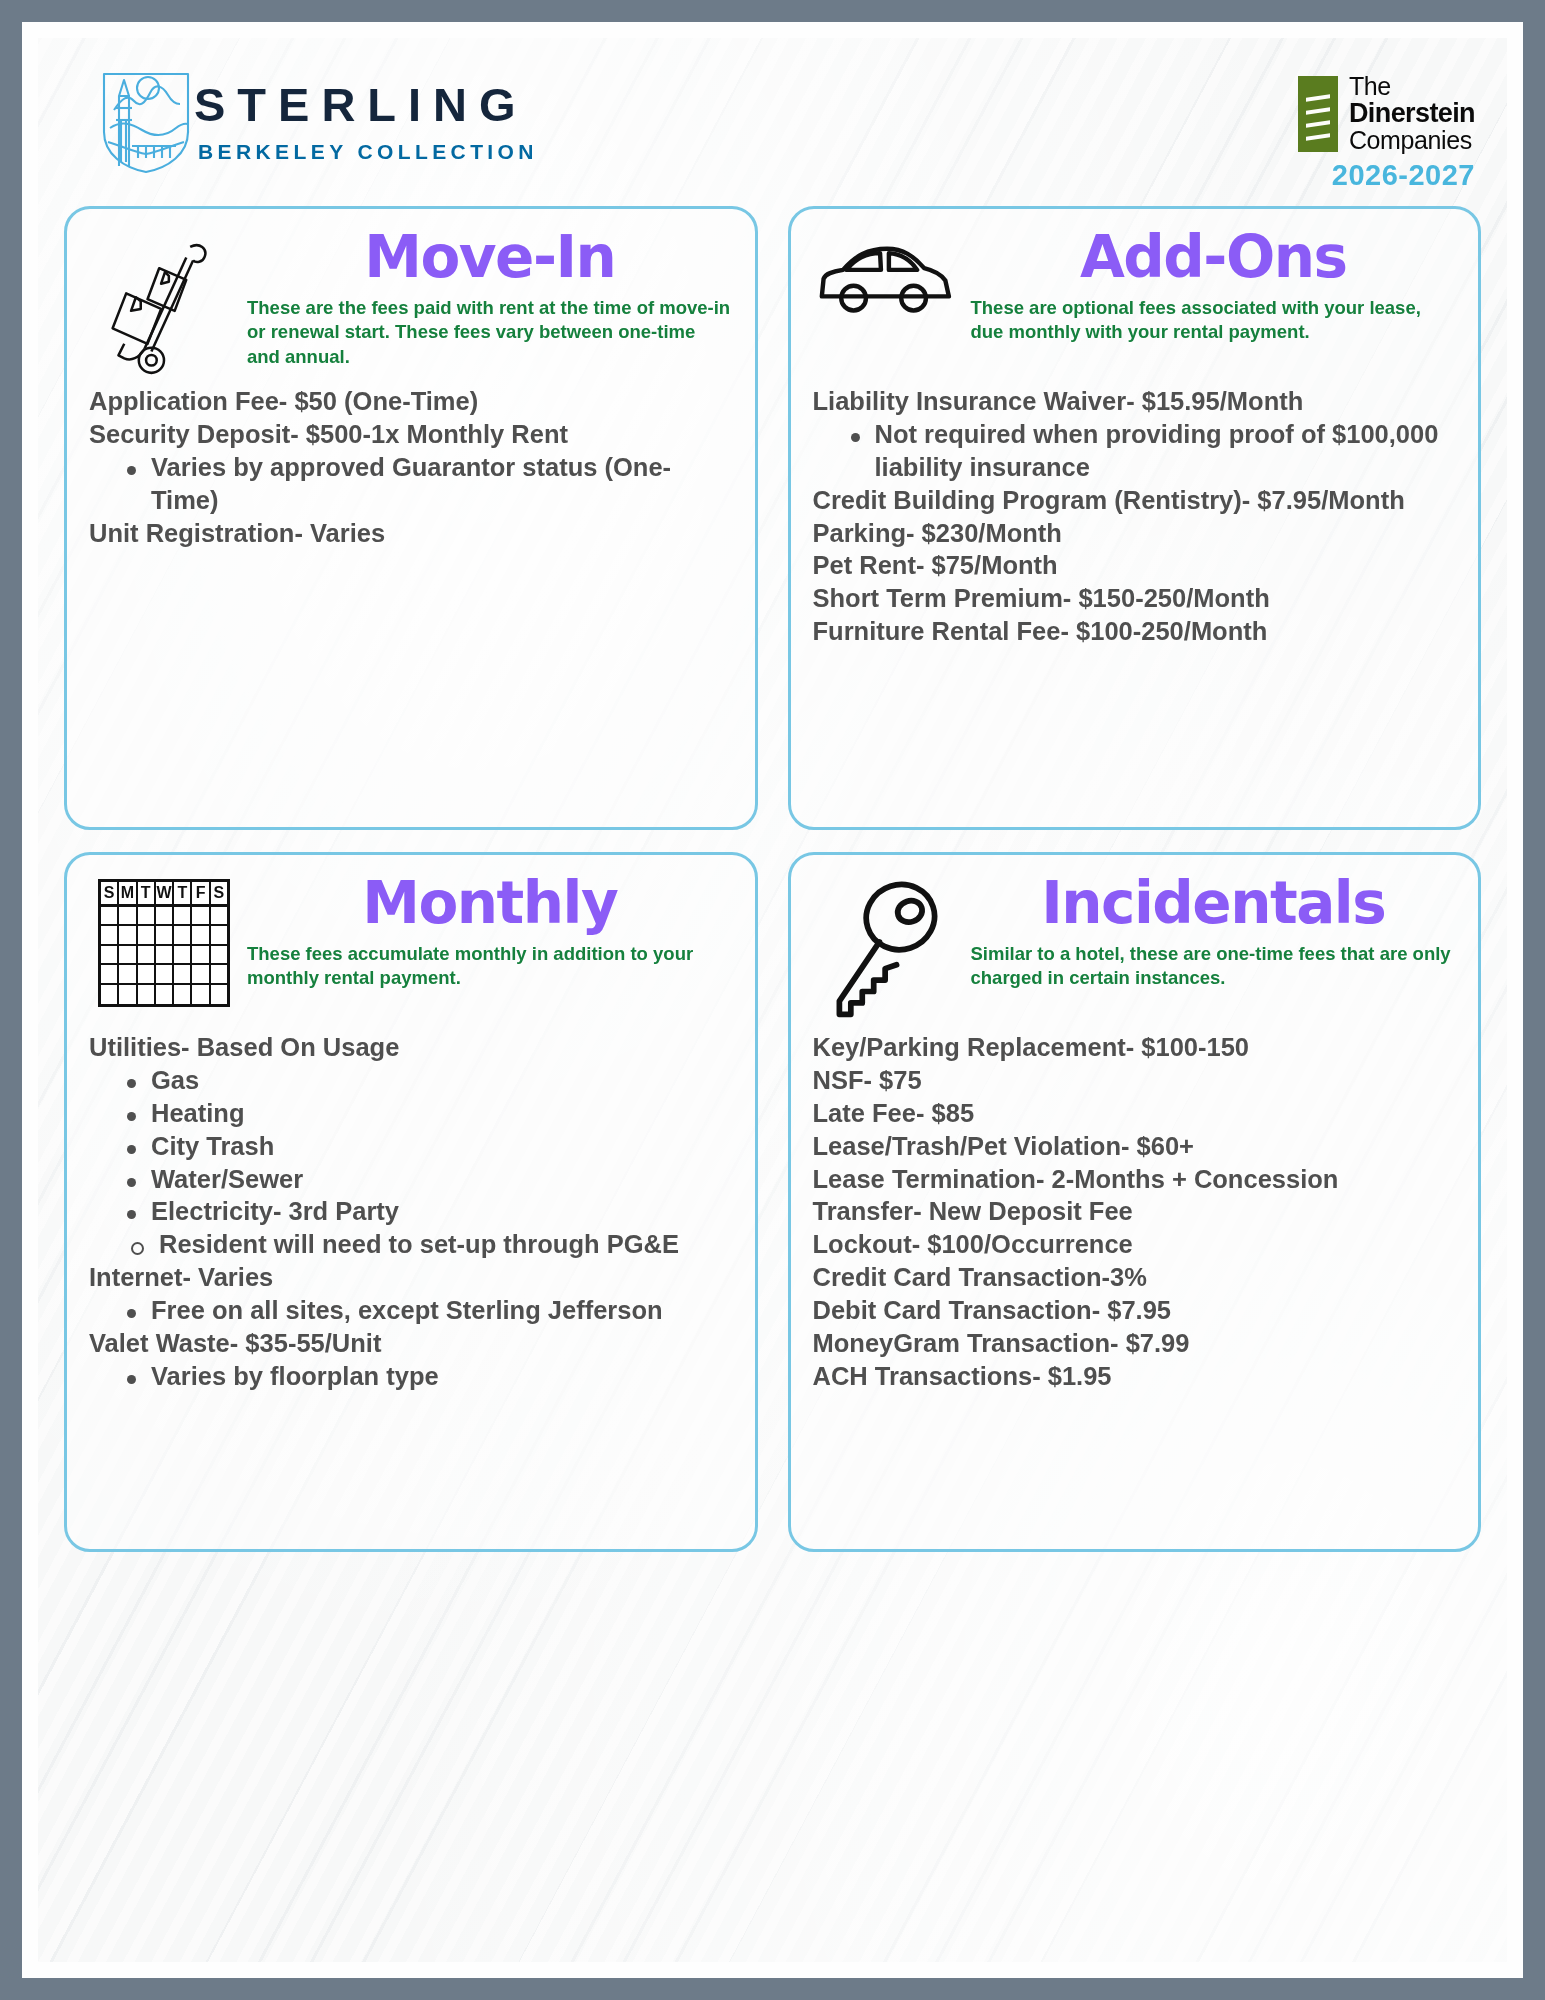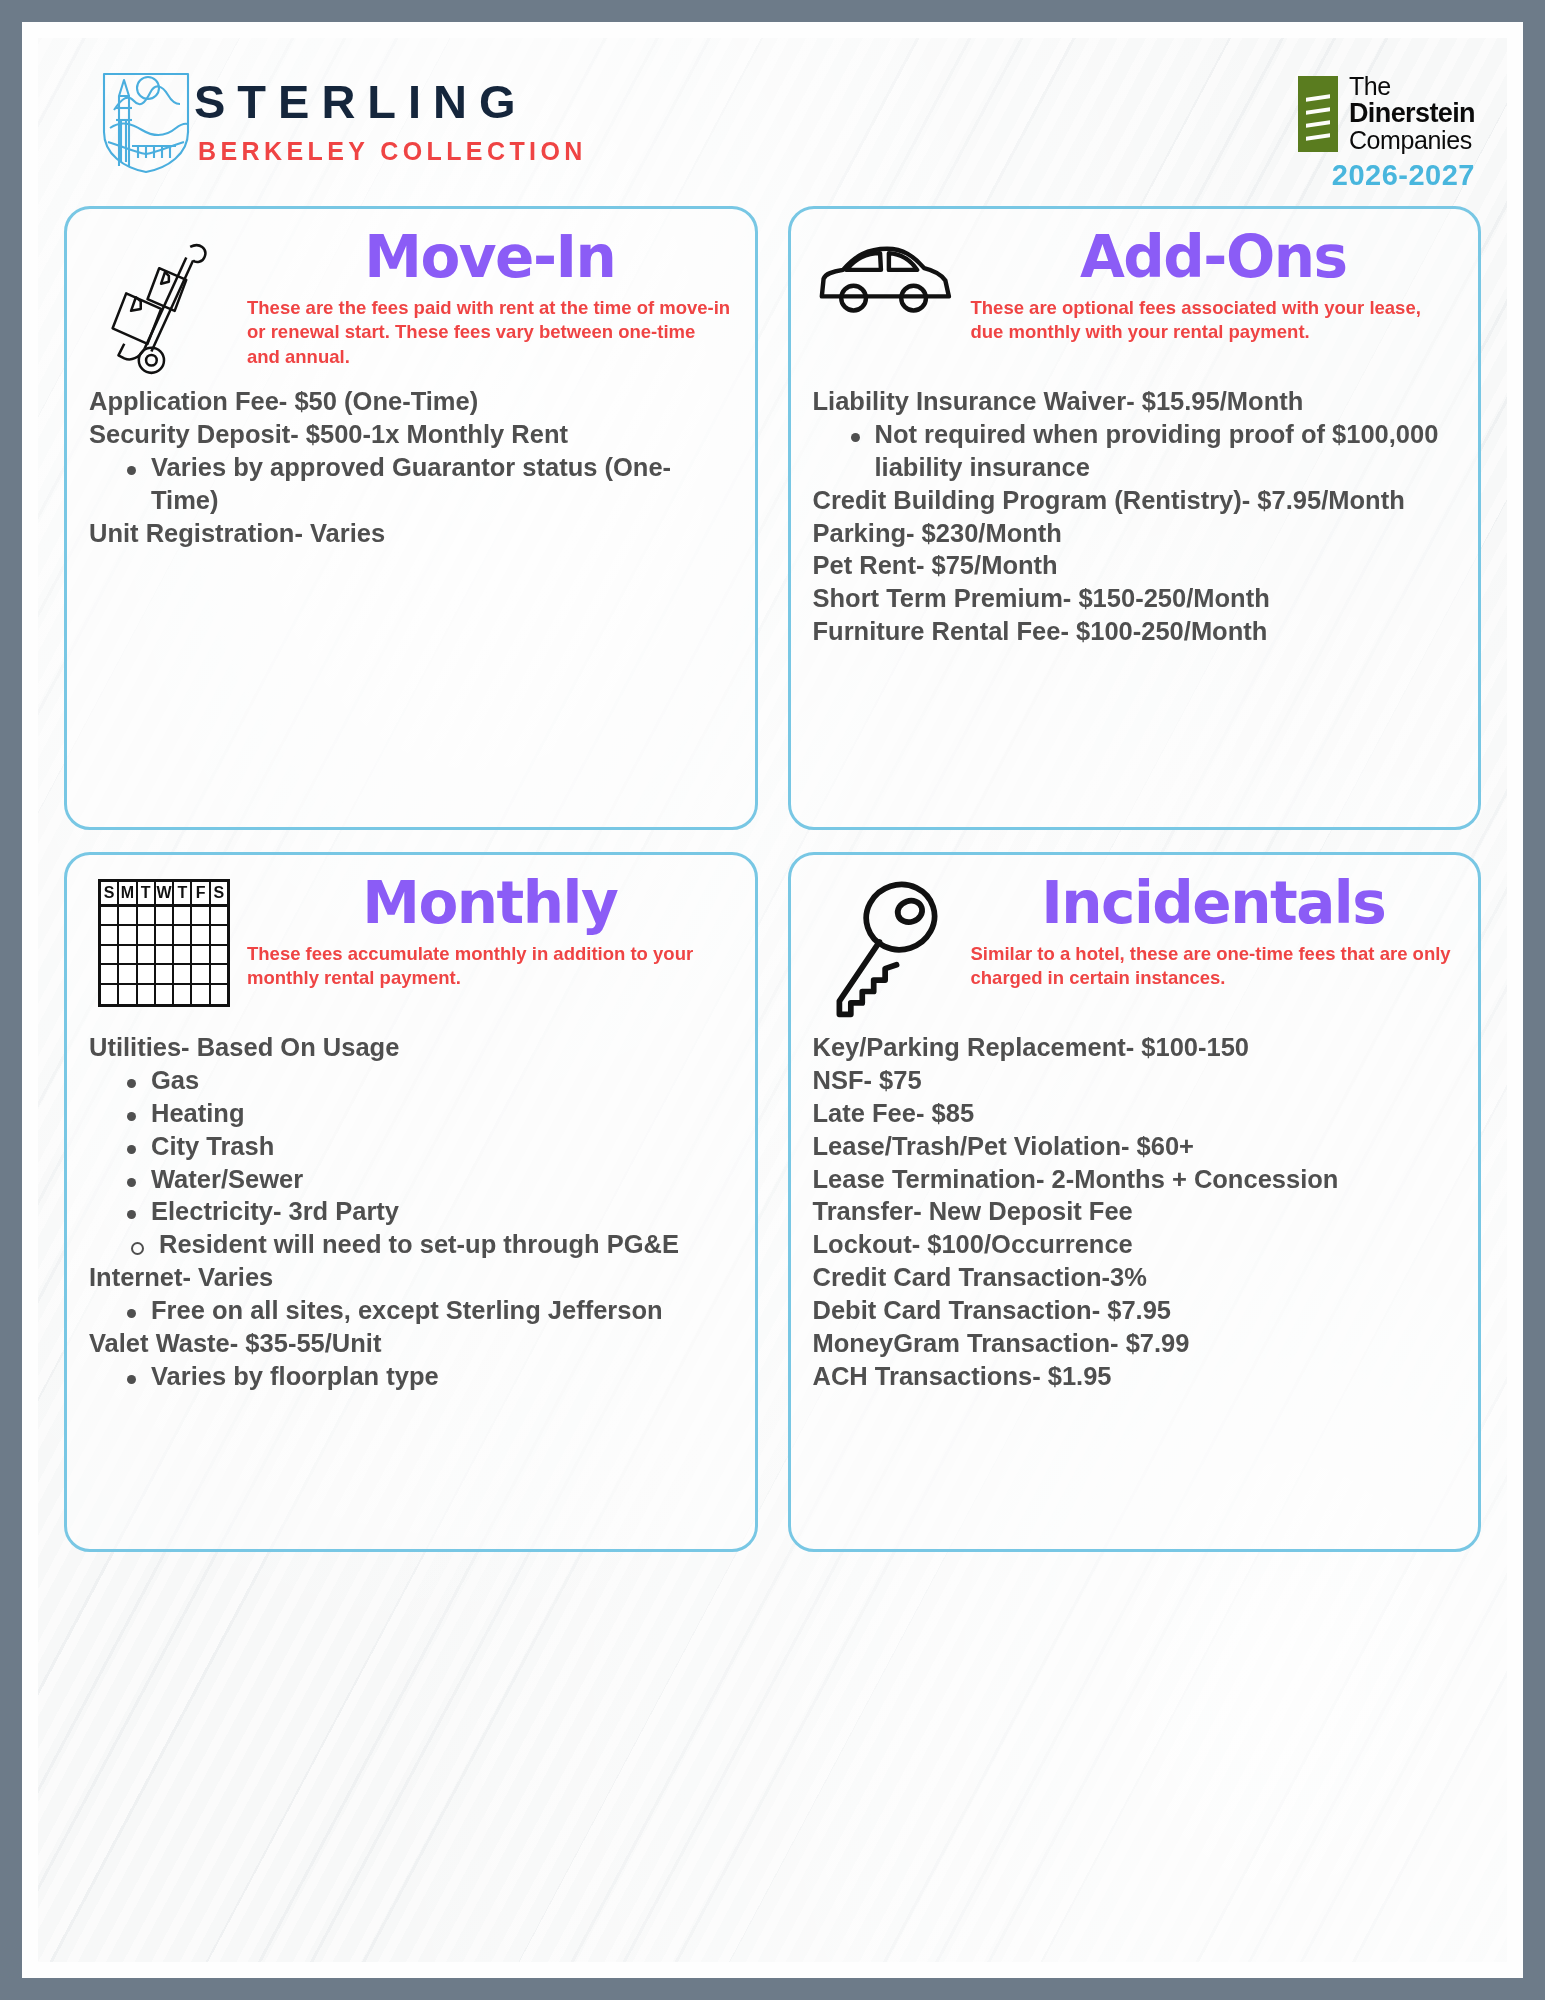--- a/index.html
+++ b/index.html
@@ -82,24 +82,24 @@
 
   .brand-title {
     font-size: 47px;
     font-weight: bold;
     letter-spacing: 12px;
     color: #15263c;
     line-height: 1;
   }
 
   .brand-sub {
-    font-size: 25px;
+    font-size: 21px;
     font-weight: bold;
     letter-spacing: 4.4px;
-    color: #ef4444;
+    color: #0369a1;
     margin-top: 12px;
     padding-left: 4px;
   }
 
   .brand-right {
     text-align: right;
     padding-top: 12px;
   }
 
   .dinerstein {
@@ -190,21 +190,21 @@
     line-height: .98;
     color: #8b5cf6;
     text-align: center;
     letter-spacing: -1.5px;
     white-space: nowrap;
   }
 
   .card-desc {
     font-size: 18.5px;
     font-weight: bold;
-    color: #ef4444;
+    color: #15803d;
     line-height: 1.32;
     margin-top: 10px;
   }
 
   .card-body {
     margin-top: 6px;
     font-size: 25.5px;
     font-weight: bold;
     color: #4f4f4f;
     line-height: 1.29;

